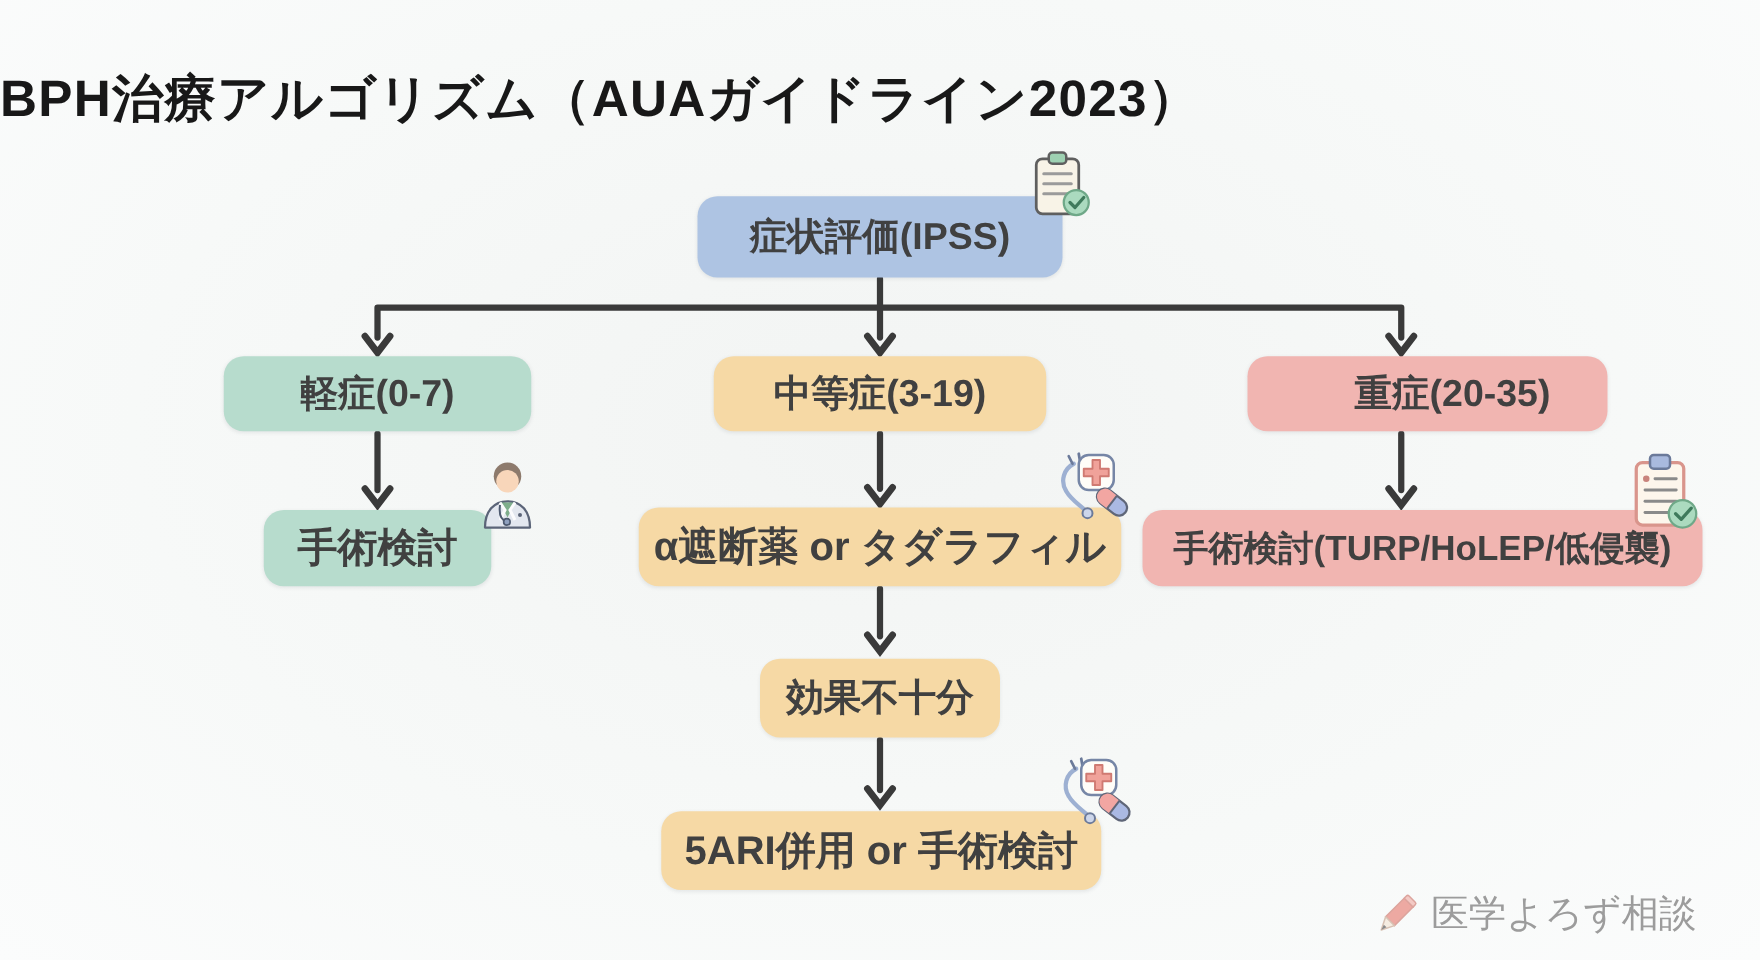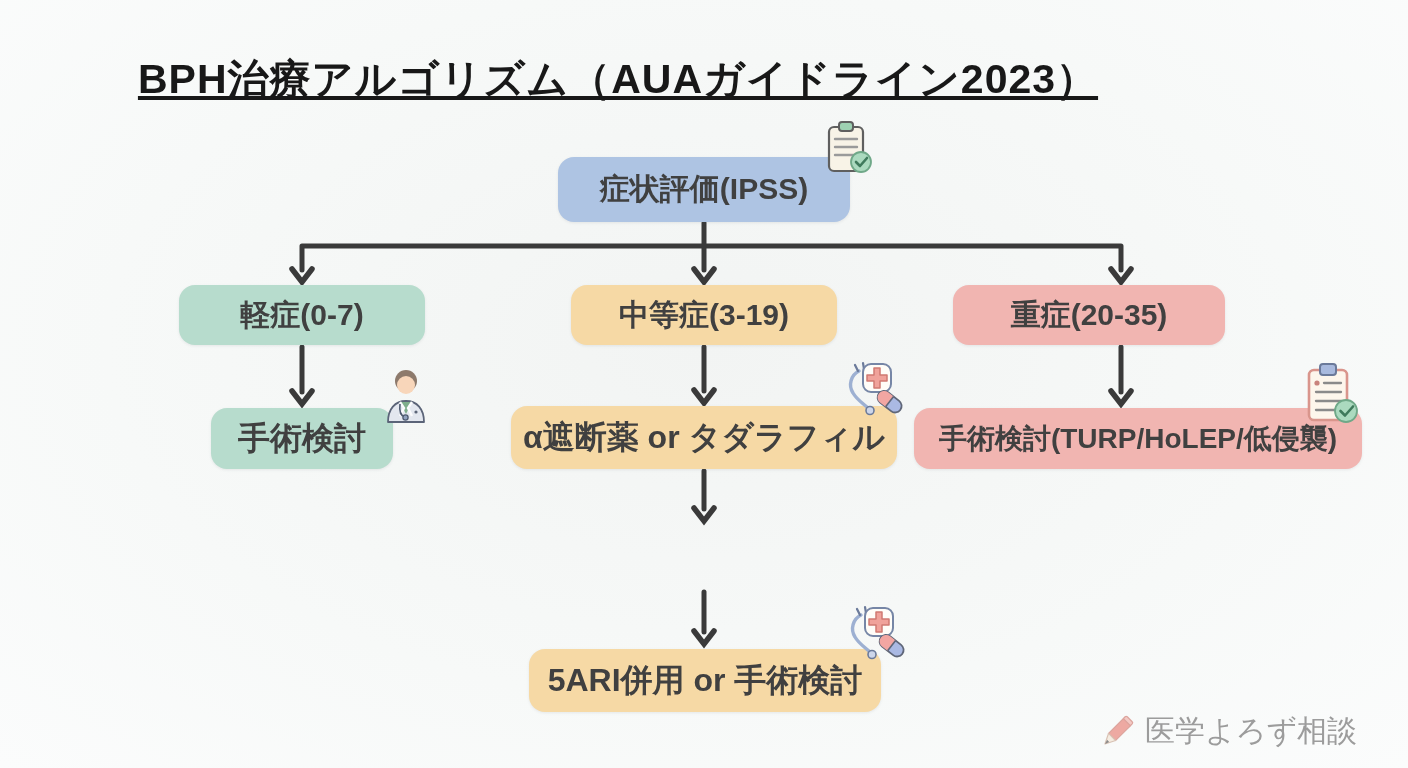--- a/index.html
+++ b/index.html
@@ -6,24 +6,23 @@
   .canvas {
     position:relative;
     width:1408px; height:768px;
     background: radial-gradient(ellipse at 50% 45%, #f2f4f3 0%, #f7f9f8 60%, #fbfcfc 100%);
     overflow:hidden;
     font-family:"Liberation Sans","DejaVu Sans",sans-serif;
     color:#1b1b1b;
   }
   .title {
     position:absolute; left:0; top:52px; width:1236px;
-    text-align:center;
+    text-align:left;
     font-size:41px; font-weight:800; letter-spacing:1px;
     color:#181818;
-    text-decoration:underline;
   }
   .node {
     position:absolute; z-index:2;
     display:flex; align-items:center; justify-content:center;
     border-radius:16px;
     font-weight:700; font-size:30px; white-space:nowrap;
     color:#404040;
     box-shadow:0 1px 3px rgba(70,80,90,0.10);
   }
   .node.fs28 { font-size:28px; }
@@ -76,36 +75,39 @@
   </div>
 
   <div class="node" style="left: 179px; top: 285px; width: 246px; height: 60px; background-color: rgb(183, 220, 205);">
     <span>軽症(0-7)</span>
   </div>
 
   <div class="node" style="left: 571px; top: 285px; width: 266px; height: 60px; background-color: rgb(246, 217, 165);">
     <span>中等症(3-19)</span>
   </div>
 
-  <div class="node" style="left: 953px; top: 285px; width: 272px; height: 60px; background-color: rgb(241, 181, 177);">
+  <div class="node" style="left: 998px; top: 285px; width: 248px; height: 60px; background-color: rgb(241, 181, 177); padding-left: 40px;">
     <span>重症(20-35)</span>
   </div>
 
   <div class="node fs32" style="left: 211px; top: 408px; width: 182px; height: 61px; background-color: rgb(183, 220, 205);">
     <span>手術検討</span>
   </div>
 
   <div class="node fs32" style="left: 511px; top: 406px; width: 386px; height: 63px; background-color: rgb(246, 217, 165);">
     <span>α遮断薬 or タダラフィル</span>
   </div>
 
   <div class="node fs28" style="left: 914px; top: 408px; width: 448px; height: 61px; background-color: rgb(241, 181, 177);">
     <span>手術検討(TURP/HoLEP/低侵襲)</span>
   </div>
 
+  <div class="node" style="left: 608px; top: 527px; width: 192px; height: 63px; background-color: rgb(246, 217, 165);">
+    <span>効果不十分</span>
+  </div>
 
   <div class="node fs32" style="left: 529px; top: 649px; width: 352px; height: 63px; background-color: rgb(246, 217, 165);">
     <span>5ARI併用 or 手術検討</span>
   </div>
 
   <div class="icon" style="left:824px; top:120px;">
     <svg width="50" height="56" viewBox="0 0 50 56">
       <rect x="5" y="7" width="34" height="44" rx="5" fill="#f8f3e7" stroke="#5f5f5f" stroke-width="2.2"></rect>
       <rect x="15" y="2" width="14" height="9" rx="3" fill="#9ed1b2" stroke="#5f5f5f" stroke-width="2"></rect>
       <g stroke="#9a9a9a" stroke-width="2.4" stroke-linecap="round">

